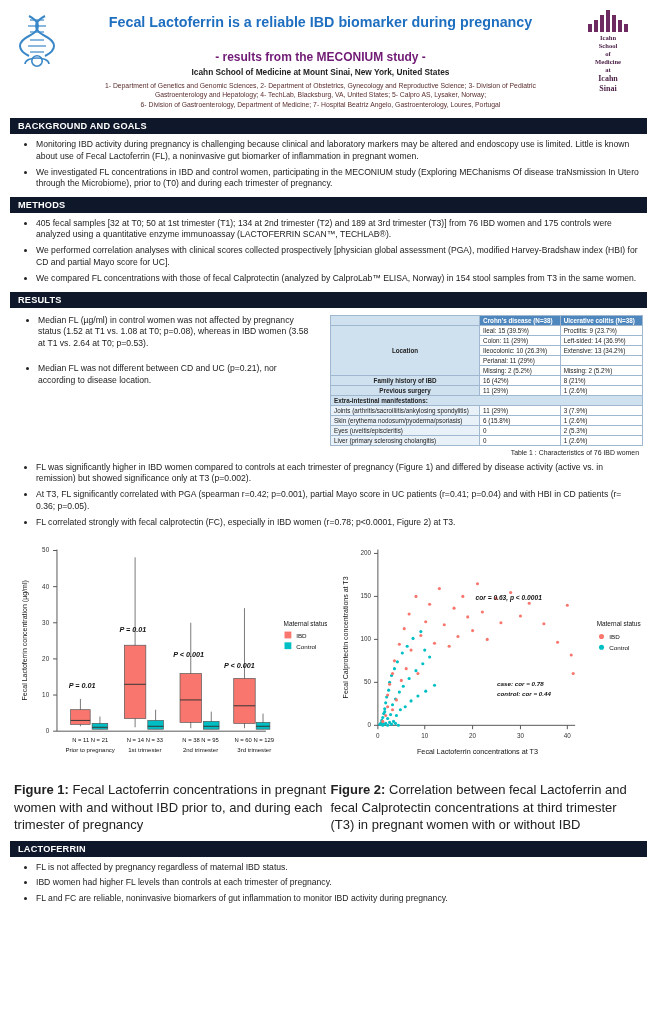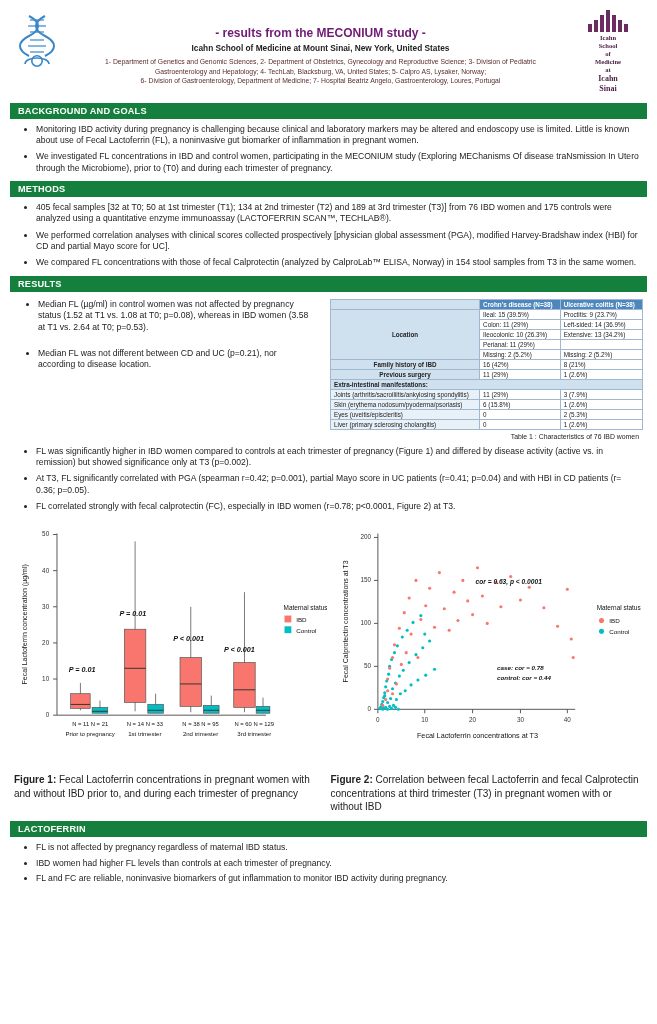--- a/index.html
+++ b/index.html
@@ -35,21 +35,21 @@
   .ms-text { font-size:6.6px; line-height:1.22; color:#4a1f45; font-weight:bold; margin-top:2px;
              font-family:"Liberation Serif", serif; }
   .ms-text b { display:block; font-weight:bold; }
   .ms-text .big { font-size:8px; }
 
   
   .dna { width: 52px; height: 56px; }
 
   
   .secbar {
-    background: #15803d; color: #ffffff; font-size: 9.2px; font-weight: bold;
+    background: #0f172a; color: #ffffff; font-size: 9.2px; font-weight: bold;
     padding: 3px 8px; margin: 7px 2px 5px 2px; letter-spacing: .2px;
   }
   .bullets { margin: 0 0 0 0; padding: 0 10px 0 28px; }
   .bullets li { font-size: 8.6px; line-height: 1.32; margin-bottom: 5px; text-align: left; }
 
   
   .results-top { display: flex; gap: 16px; padding: 2px 6px 0 6px; }
   .results-left { flex: 0 0 300px; padding-left: 6px; }
   .results-left ul { margin:0; padding-left: 18px; }
   .results-left li { font-size: 8.6px; line-height: 1.35; margin-bottom: 14px; }
@@ -60,21 +60,21 @@
   table.tbl thead th { background: #4e87bd; color: #fff; font-weight: bold; font-size: 6.3px; text-align: left; }
   table.tbl .hdr-blank { background: #cfe0ef; border: 1px solid #9fb8cf; }
   table.tbl .rowlabel { background: #cfe0ef; font-weight: bold; }
   table.tbl .sub { background: #e9f1f8; }
   table.tbl td.c { text-align: left; }
   .tbl-cap { font-size: 6.9px; text-align: right; margin-top: 3px; padding-right: 4px; }
 
   
   .figs { display: flex; gap: 4px; padding: 4px 6px 0 6px; }
   .fig { flex: 1 1 50%; }
-  .figcap { font-size: 10px; line-height: 1.35; margin-top: 12px; }
+  .figcap { font-size: 13px; line-height: 1.35; margin-top: 4px; }
   .figcap b { font-weight: bold; }
 
   
   .concl li { font-size: 8.6px; line-height: 1.35; margin-bottom: 4px; }
 
   svg text { font-family: "Liberation Sans", sans-serif; }
 </style>
 </head>
 <body>
 
@@ -90,20 +90,21 @@
         <line x1="15" y1="20" x2="29" y2="20" stroke="#3a87c8" stroke-width="1.2"></line>
         <line x1="15" y1="28" x2="29" y2="28" stroke="#3a87c8" stroke-width="1.2"></line>
         <line x1="13" y1="34" x2="31" y2="34" stroke="#3a87c8" stroke-width="1.2"></line>
         <line x1="15" y1="40" x2="29" y2="40" stroke="#3a87c8" stroke-width="1.2"></line>
         <circle cx="22" cy="49" r="5.2" fill="none" stroke="#3a87c8" stroke-width="1.6"></circle>
         <path d="M10 52 C10 44, 34 44, 34 52" fill="none" stroke="#3a87c8" stroke-width="1.6"></path>
       </svg>
     </div>
 
     <div class="head-center">
+      <div class="title1">Fecal Lactoferrin is a reliable IBD biomarker during pregnancy</div>
       <div class="title2">- results from the MECONIUM study -</div>
       <div class="affil-main">Icahn School of Medicine at Mount Sinai, New York, United States</div>
       <div class="affils">
         <span class="l">1- Department of Genetics and Genomic Sciences, 2- Department of Obstetrics, Gynecology and Reproductive Science; 3- Division of Pediatric</span>
         <span class="l">Gastroenterology and Hepatology; 4- TechLab, Blacksburg, VA, United States; 5- Calpro AS, Lysaker, Norway;</span>
         <span class="l">6- Division of Gastroenterology, Department of Medicine; 7- Hospital Beatriz Angelo, Gastroenterology, Loures, Portugal</span>
       </div>
     </div>
 
     <div class="logo-right">

